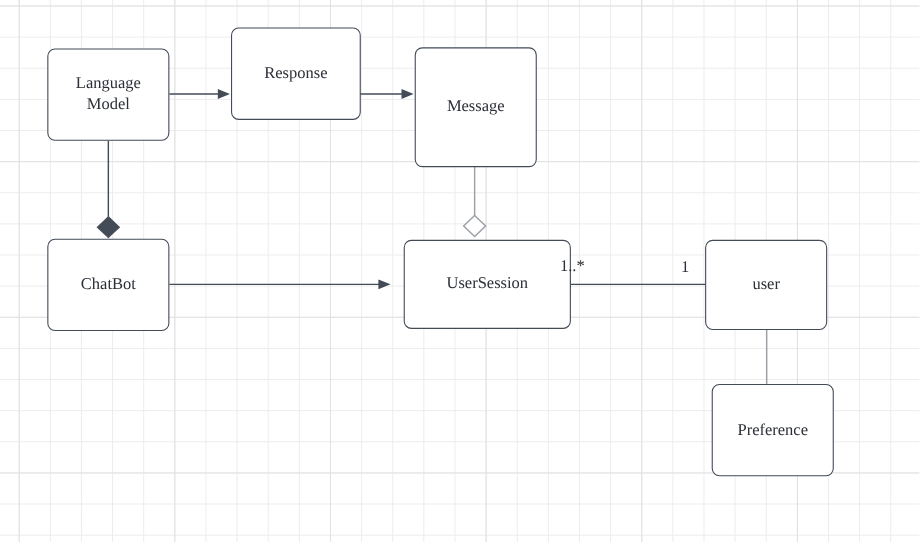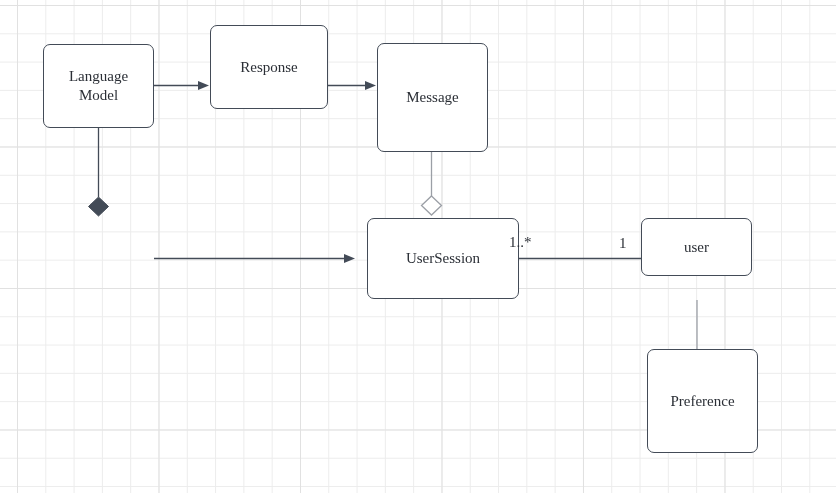--- a/index.html
+++ b/index.html
@@ -99,30 +99,33 @@
   </div>
 
   <div class="node" style="left:210px;top:25px;width:118px;height:84px">
     <span class="node-label">Response</span>
   </div>
 
   <div class="node" style="left:377px;top:43px;width:111px;height:109px">
     <span class="node-label">Message</span>
   </div>
 
+  <div class="node" style="left:43px;top:217px;width:111px;height:84px">
+    <span class="node-label">ChatBot</span>
+  </div>
 
   <div class="node" style="left:367px;top:218px;width:152px;height:81px">
     <span class="node-label">UserSession</span>
   </div>
 
-  <div class="node" style="left:641px;top:218px;width:111px;height:58px">
+  <div class="node" style="left:641px;top:218px;width:111px;height:82px">
     <span class="node-label">user</span>
   </div>
 
-  <div class="node" style="left:647px;top:349px;width:111px;height:104px">
+  <div class="node" style="left:647px;top:349px;width:111px;height:84px">
     <span class="node-label">Preference</span>
   </div>
 
   <div class="edge-label" style="left:509px;top:235px">1..*</div>
 
   <div class="edge-label" style="left:619px;top:236px">1</div>
 
 </div>
 
 </body></html>

